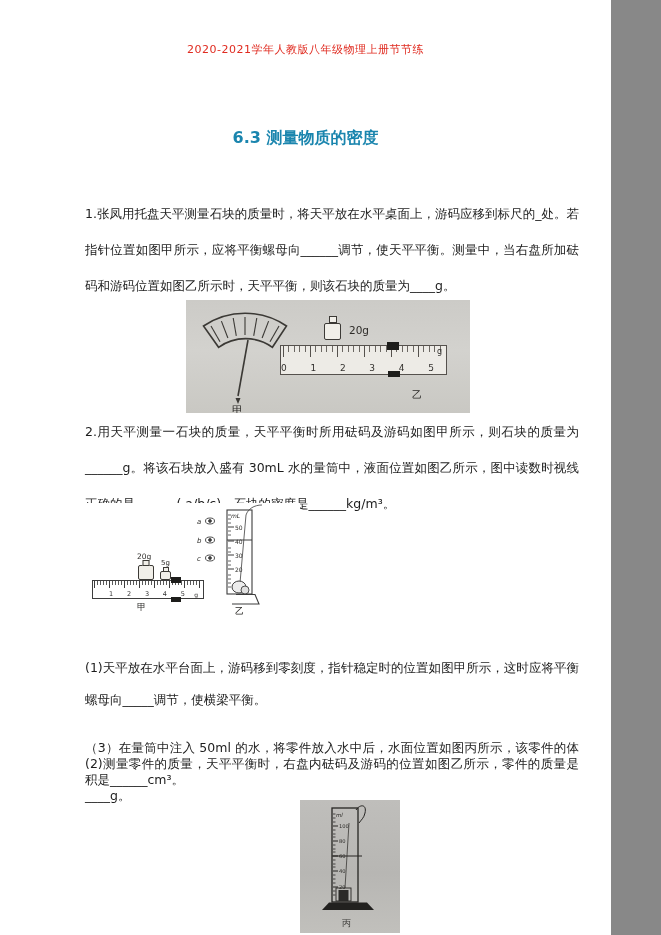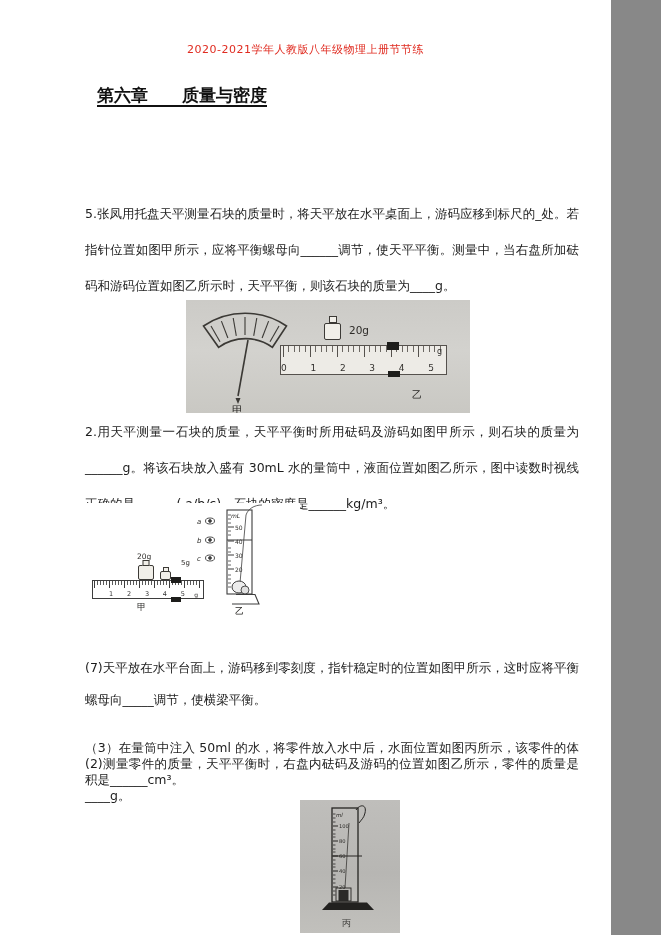--- a/index.html
+++ b/index.html
@@ -63,23 +63,23 @@
         background:linear-gradient(180deg,#bfbebb 0%,#b7b6b3 55%,#c1c0bc 100%);}
   .fig3 svg{position:absolute;left:0;top:3px;}
   .svgtext{font-family:"DejaVu Sans",sans-serif;fill:#2e2d2a;}
 </style>
 </head>
 <body>
 
 <div class="page">
 
   <div class="doc-header">2020-2021学年人教版八年级物理上册节节练</div>
-  <div class="chapter">第六章　　质量与密度</div>
+  <div class="section">6.3 测量物质的密度</div>
 
-  <p class="q" id="q1">5.张凤用托盘天平测量石块的质量时，将天平放在水平桌面上，游码应移到标尺的_处。若指针位置如图甲所示，应将平衡螺母向______调节，使天平平衡。测量中，当右盘所加砝码和游码位置如图乙所示时，天平平衡，则该石块的质量为____g。</p>
+  <p class="q" id="q1">1.张凤用托盘天平测量石块的质量时，将天平放在水平桌面上，游码应移到标尺的_处。若指针位置如图甲所示，应将平衡螺母向______调节，使天平平衡。测量中，当右盘所加砝码和游码位置如图乙所示时，天平平衡，则该石块的质量为____g。</p>
 
   <div class="fig1">
     <svg width="112" height="112" viewBox="0 0 112 112">
       <path d="M15.5,26 A74,74 0 0 1 98.5,26 L84.4,47.3 A46,46 0 0 0 30.6,47.3 Z" fill="none" stroke="#3b3935" stroke-width="1.6"></path>
       <g stroke="#3b3935" stroke-width="1.1">
         <line x1="23" y1="26.1" x2="32" y2="41.7"></line>
         <line x1="33.4" y1="21.1" x2="39.9" y2="38"></line>
         <line x1="45.2" y1="18" x2="48.3" y2="35.8"></line>
         <line x1="57" y1="17" x2="57" y2="35"></line>
         <line x1="68.8" y1="18" x2="65.7" y2="35.8"></line>
@@ -108,21 +108,21 @@
       <div class="rider" style="left:106px;top:-4px;width:12px;height:8px;"></div>
       <div class="rider" style="left:107px;bottom:-3px;width:12px;height:6px;"></div>
     </div>
     <div class="cap" style="left:226px;top:88px;">乙</div>
   </div>
 
   <p class="q" id="q2">2.用天平测量一石块的质量，天平平衡时所用砝码及游码如图甲所示，则石块的质量为______g。将该石块放入盛有 30mL 水的量筒中，液面位置如图乙所示，图中读数时视线正确的是______ ( a/b/c)。石块的密度是______kg/m³。</p>
 
   <div class="fig2">
     <div class="wlabel" style="left:52px;top:49px;font-size:7.5px;">20g</div>
-    <div class="wlabel" style="left:76px;top:56px;font-size:7px;margin-left:20px;">5g</div>
+    <div class="wlabel" style="left:76px;top:56px;font-size:7px;">5g</div>
     <div class="weightbox w20b"></div>
     <div class="weightbox w5b"></div>
 
     <div class="ruler r2">
       <div class="ticks"></div>
       <div class="nums">
         <span>1</span>
         <span>2</span>
         <span>3</span>
         <span>4</span>
@@ -158,21 +158,21 @@
       <text class="svgtext" x="50" y="54.5" font-size="6">30</text>
       <text class="svgtext" x="50" y="68.5" font-size="6">20</text>
       <line x1="42" y1="37" x2="67" y2="37" stroke="#3d3d3d" stroke-width="1"></line>
       <path d="M77,2 C69,2 63,6 61,12 L55,80" fill="none" stroke="#3d3d3d" stroke-width="0.8"></path>
       <ellipse cx="54" cy="84" rx="7" ry="6" fill="#ececec" stroke="#3d3d3d" stroke-width="1"></ellipse>
       <circle cx="60" cy="87" r="4" fill="#e0e0e0" stroke="#3d3d3d" stroke-width="0.9"></circle>
     </svg>
     <div class="cap" style="left:150px;top:102px;font-size:9px;">乙</div>
   </div>
 
-  <p class="q q3" id="q3a">(7)天平放在水平台面上，游码移到零刻度，指针稳定时的位置如图甲所示，这时应将平衡螺母向_____调节，使横梁平衡。</p>
+  <p class="q q3" id="q3a">(1)天平放在水平台面上，游码移到零刻度，指针稳定时的位置如图甲所示，这时应将平衡螺母向_____调节，使横梁平衡。</p>
   <p class="q q3" id="q3b">(2)测量零件的质量，天平平衡时，右盘内砝码及游码的位置如图乙所示，零件的质量是____g。</p>
   <p class="q q3" id="q3c">（3）在量筒中注入 50ml 的水，将零件放入水中后，水面位置如图丙所示，该零件的体积是______cm³。</p>
 
   <div class="fig3">
     <svg width="100" height="116" viewBox="0 0 100 116">
       <rect x="32" y="5" width="26" height="94" fill="none" stroke="#262523" stroke-width="1.3"></rect>
       <path d="M56,7 C60,1 67,1 65,10 C64,15 61,17 59,20" fill="none" stroke="#262523" stroke-width="1"></path>
       <path d="M33 11h2.5M33 15h2.5M33 19h2.5M33 27h2.5M33 31h2.5M33 34h2.5M33 42h2.5M33 46h2.5M33 49h2.5M33 57h2.5M33 61h2.5M33 64h2.5M33 72h2.5M33 76h2.5M33 80h2.5M33 88h2.5M33 92h2.5" stroke="#262523" stroke-width="0.8"></path>
       <path d="M33 23h5M33 38h5M33 53h5M33 68h5M33 84h5" stroke="#262523" stroke-width="1"></path>
       <text class="svgtext" x="36" y="13.5" font-size="5.5" font-style="italic">ml</text>

